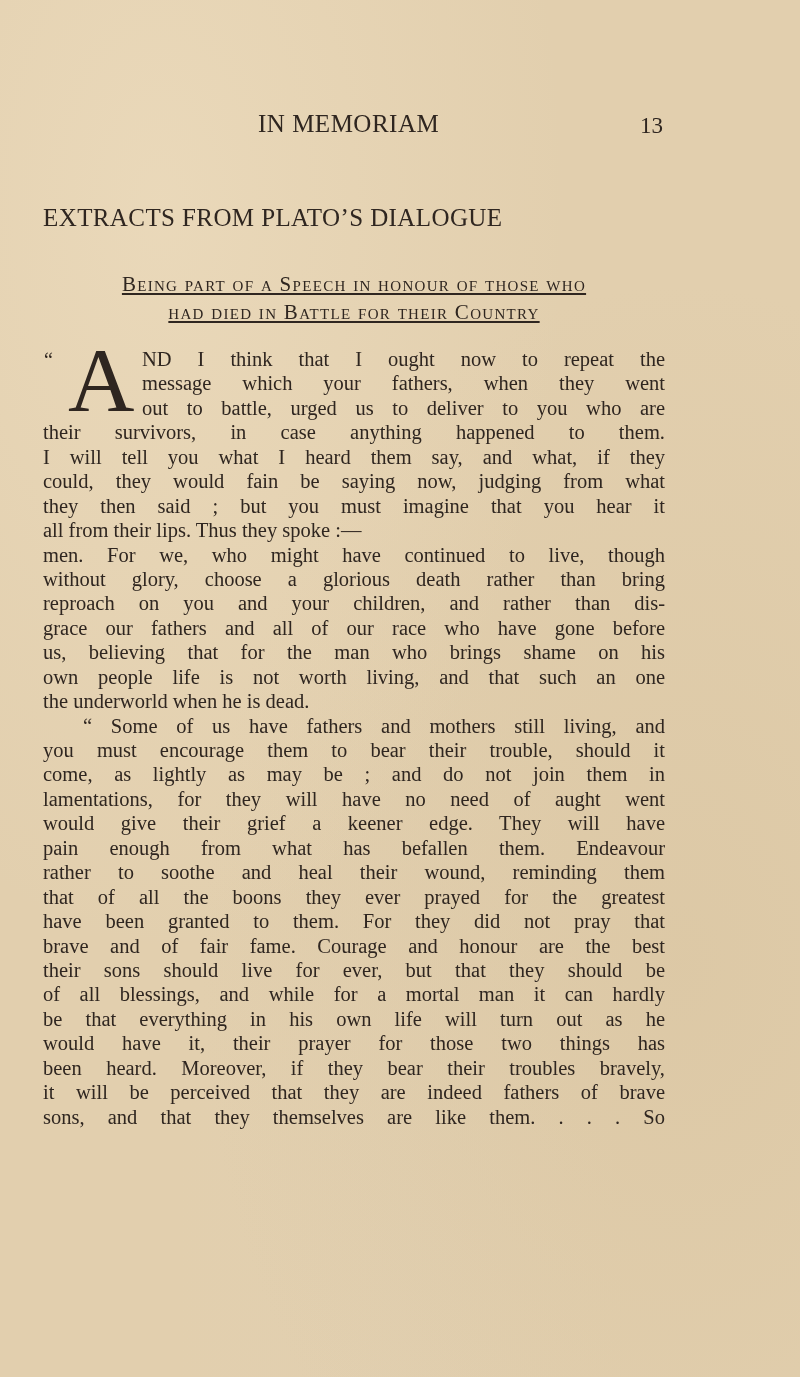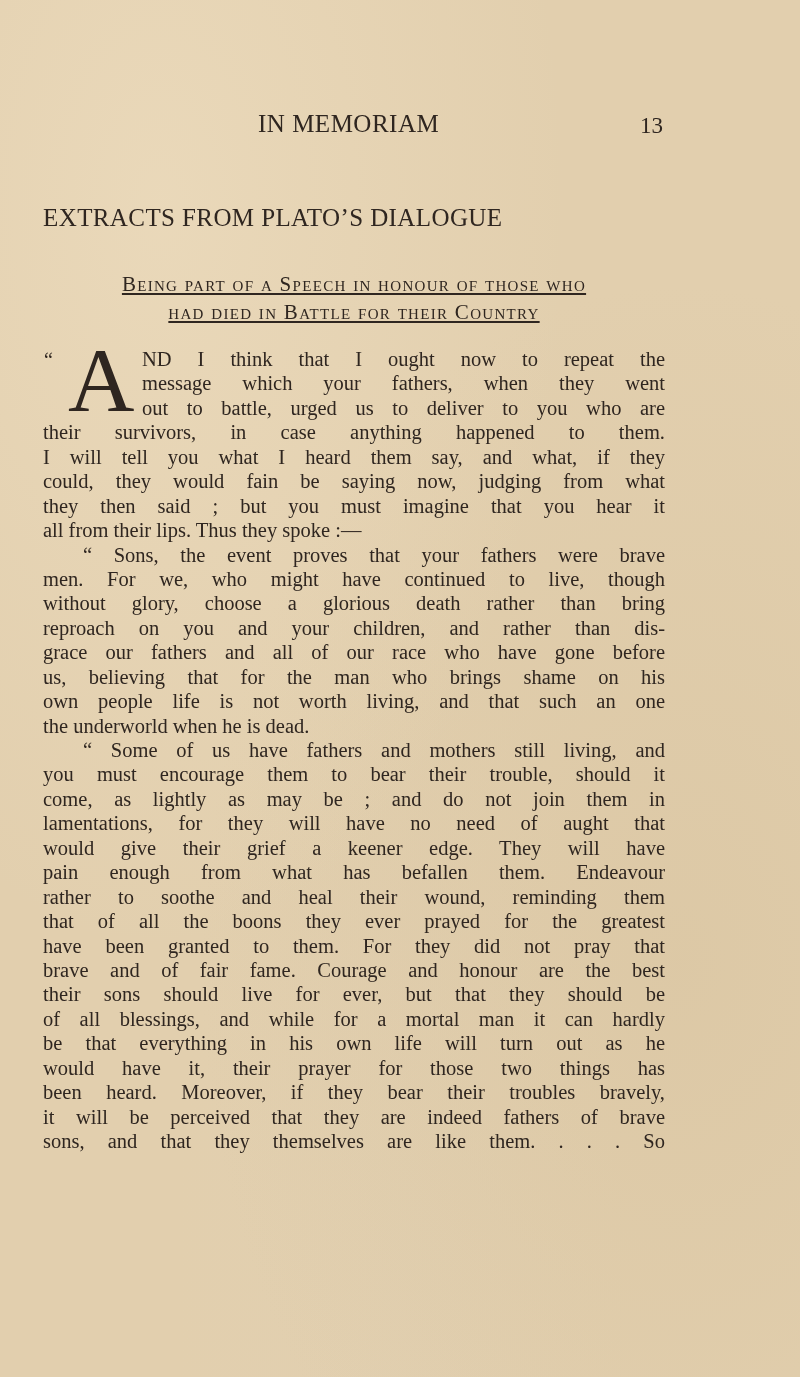--- a/index.html
+++ b/index.html
@@ -146,32 +146,31 @@
 
   <div class="body-text">
     <span class="line indent-drop">ND I think that I ought now to repeat the</span>
     <span class="line indent-drop">message which your fathers, when they went</span>
     <span class="line indent-drop">out to battle, urged us to deliver to you who are</span>
     <span class="line">their survivors, in case anything happened to them.</span>
     <span class="line">I will tell you what I heard them say, and what, if they</span>
     <span class="line">could, they would fain be saying now, judging from what</span>
     <span class="line">they then said ;  but you must imagine that you hear it</span>
     <span class="line last">all from their lips.   Thus they spoke :—</span>
-    <span class="line para-indent">“ Sons, the event proves that your fathers were brave</span>
     <span class="line">men.   For we, who might have continued to live, though</span>
     <span class="line">without glory, choose a glorious death rather than bring</span>
     <span class="line">reproach on you and your children, and rather than dis-</span>
     <span class="line">grace our fathers and all of our race who have gone before</span>
     <span class="line">us, believing that for the man who brings shame on his</span>
     <span class="line">own people life is not worth living, and that such an one</span>
     <span class="line last">the underworld when he is dead.</span>
     <span class="line para-indent">“ Some of us have fathers and mothers still living, and</span>
     <span class="line">you must encourage them to bear their trouble, should it</span>
     <span class="line">come, as lightly as may be ;  and do not join them in</span>
-    <span class="line">lamentations, for they will have no need of aught that</span>
+    <span class="line">lamentations, for they will have no need of aught went</span>
     <span class="line">would give their grief a keener edge.  They will have</span>
     <span class="line">pain enough from what has befallen them.   Endeavour</span>
     <span class="line">rather to soothe and heal their wound, reminding them</span>
     <span class="line">that of all the boons they ever prayed for the greatest</span>
     <span class="line">have been granted to them.   For they did not pray that</span>
     <span class="line">brave and of fair fame.   Courage and honour are the best</span>
     <span class="line">their sons should live for ever, but that they should be</span>
     <span class="line">of all blessings, and while for a mortal man it can hardly</span>
     <span class="line">be that everything in his own life will turn out as he</span>
     <span class="line">would have it, their prayer for those two things has</span>

